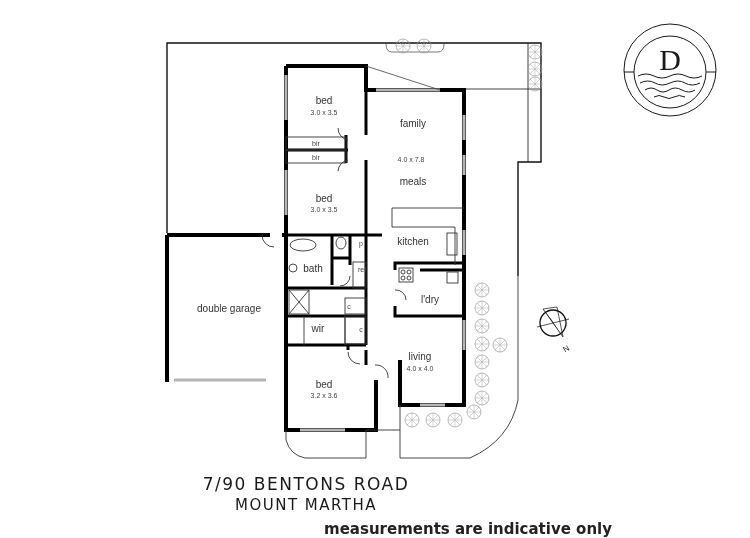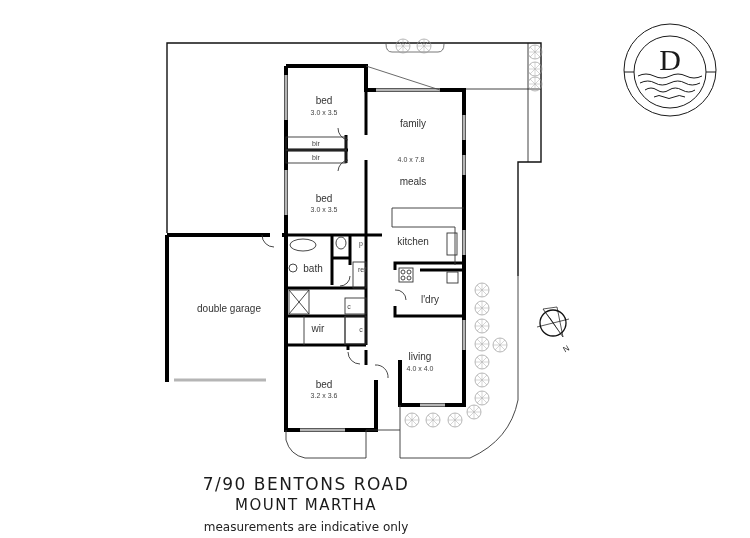--- a/index.html
+++ b/index.html
@@ -4,21 +4,21 @@
 <style>
   html, body { margin:0; padding:0; background:#ffffff; }
   body { width:750px; height:538px; position:relative; overflow:hidden; font-family:"Liberation Sans", sans-serif; }
   #plan { position:absolute; left:0; top:0; }
   .room-label { font-family:"Liberation Sans", sans-serif; font-size:10px; fill:#333; text-anchor:middle; }
   .room-dim { font-family:"Liberation Sans", sans-serif; font-size:7px; fill:#444; text-anchor:middle; }
   .small-label { font-family:"Liberation Sans", sans-serif; font-size:7px; fill:#444; text-anchor:middle; }
   .title { position:absolute; left:0; width:612px; text-align:center; color:#1a1a1a; font-family:"DejaVu Sans", sans-serif; }
   #addr1 { top:474px; font-size:17px; letter-spacing:1.5px; }
   #addr2 { top:496px; font-size:15px; letter-spacing:1.5px; }
-  #note { top:520px; font-size:12px; font-weight:normal; color:#222; }
+  #note { top:520px; font-size:15px; font-weight:bold; color:#222;text-align:right; }
 </style>
 </head>
 <body>
 
 <svg id="plan" width="750" height="538" viewBox="0 0 750 538">
   <defs>
     <g id="tree">
       <circle r="7" fill="none" stroke="#999" stroke-width="0.7"></circle>
       <path d="M0,-7 L0,7 M-7,0 L7,0 M-5,-5 L5,5 M-5,5 L5,-5" stroke="#aaa" stroke-width="0.5"></path>
     </g>

